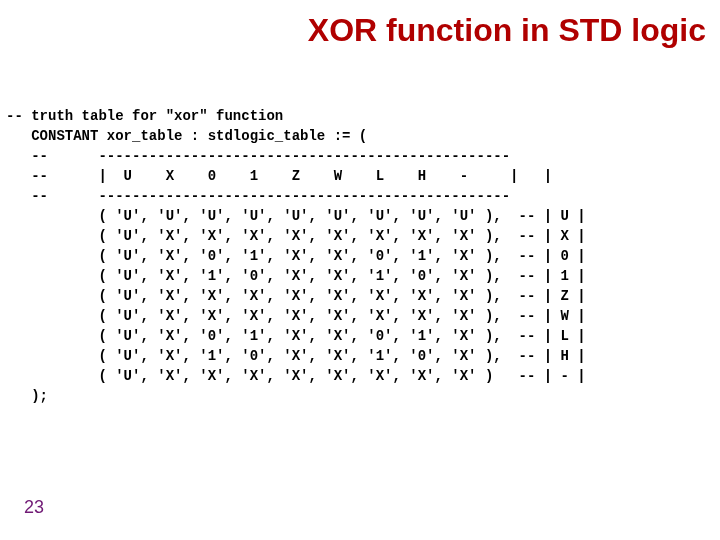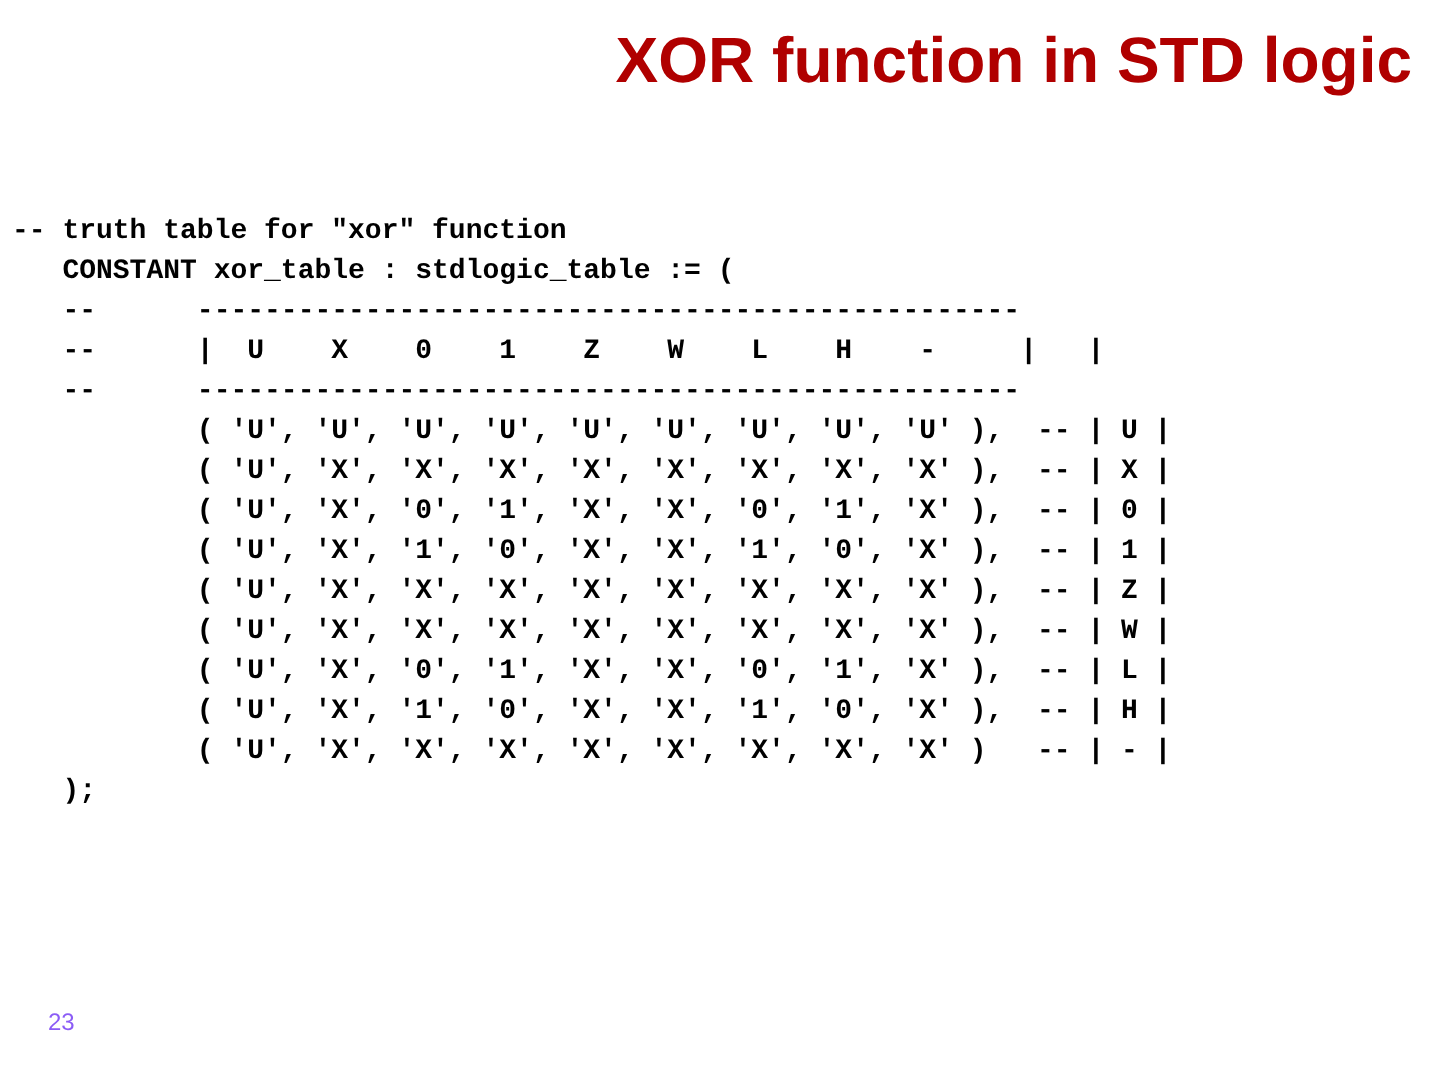--- a/index.html
+++ b/index.html
@@ -37,22 +37,22 @@
     font-size: 14px;
     line-height: 20px;
     color: #000000;
     white-space: pre;
   }
   .pagenum {
     position: absolute;
     left: 24px;
     bottom: 22px;
     font-family: Arial, Helvetica, sans-serif;
-    font-size: 12px;
-    color: #8b5cf6;
+    font-size: 18px;
+    color: #701a75;
   }
 </style>
 </head>
 <body>
 
 <div class="slide">
   <div class="title">XOR function in STD logic</div>
   <div class="code">-- truth table for "xor" function
    CONSTANT xor_table : stdlogic_table := (
    --      -------------------------------------------------

